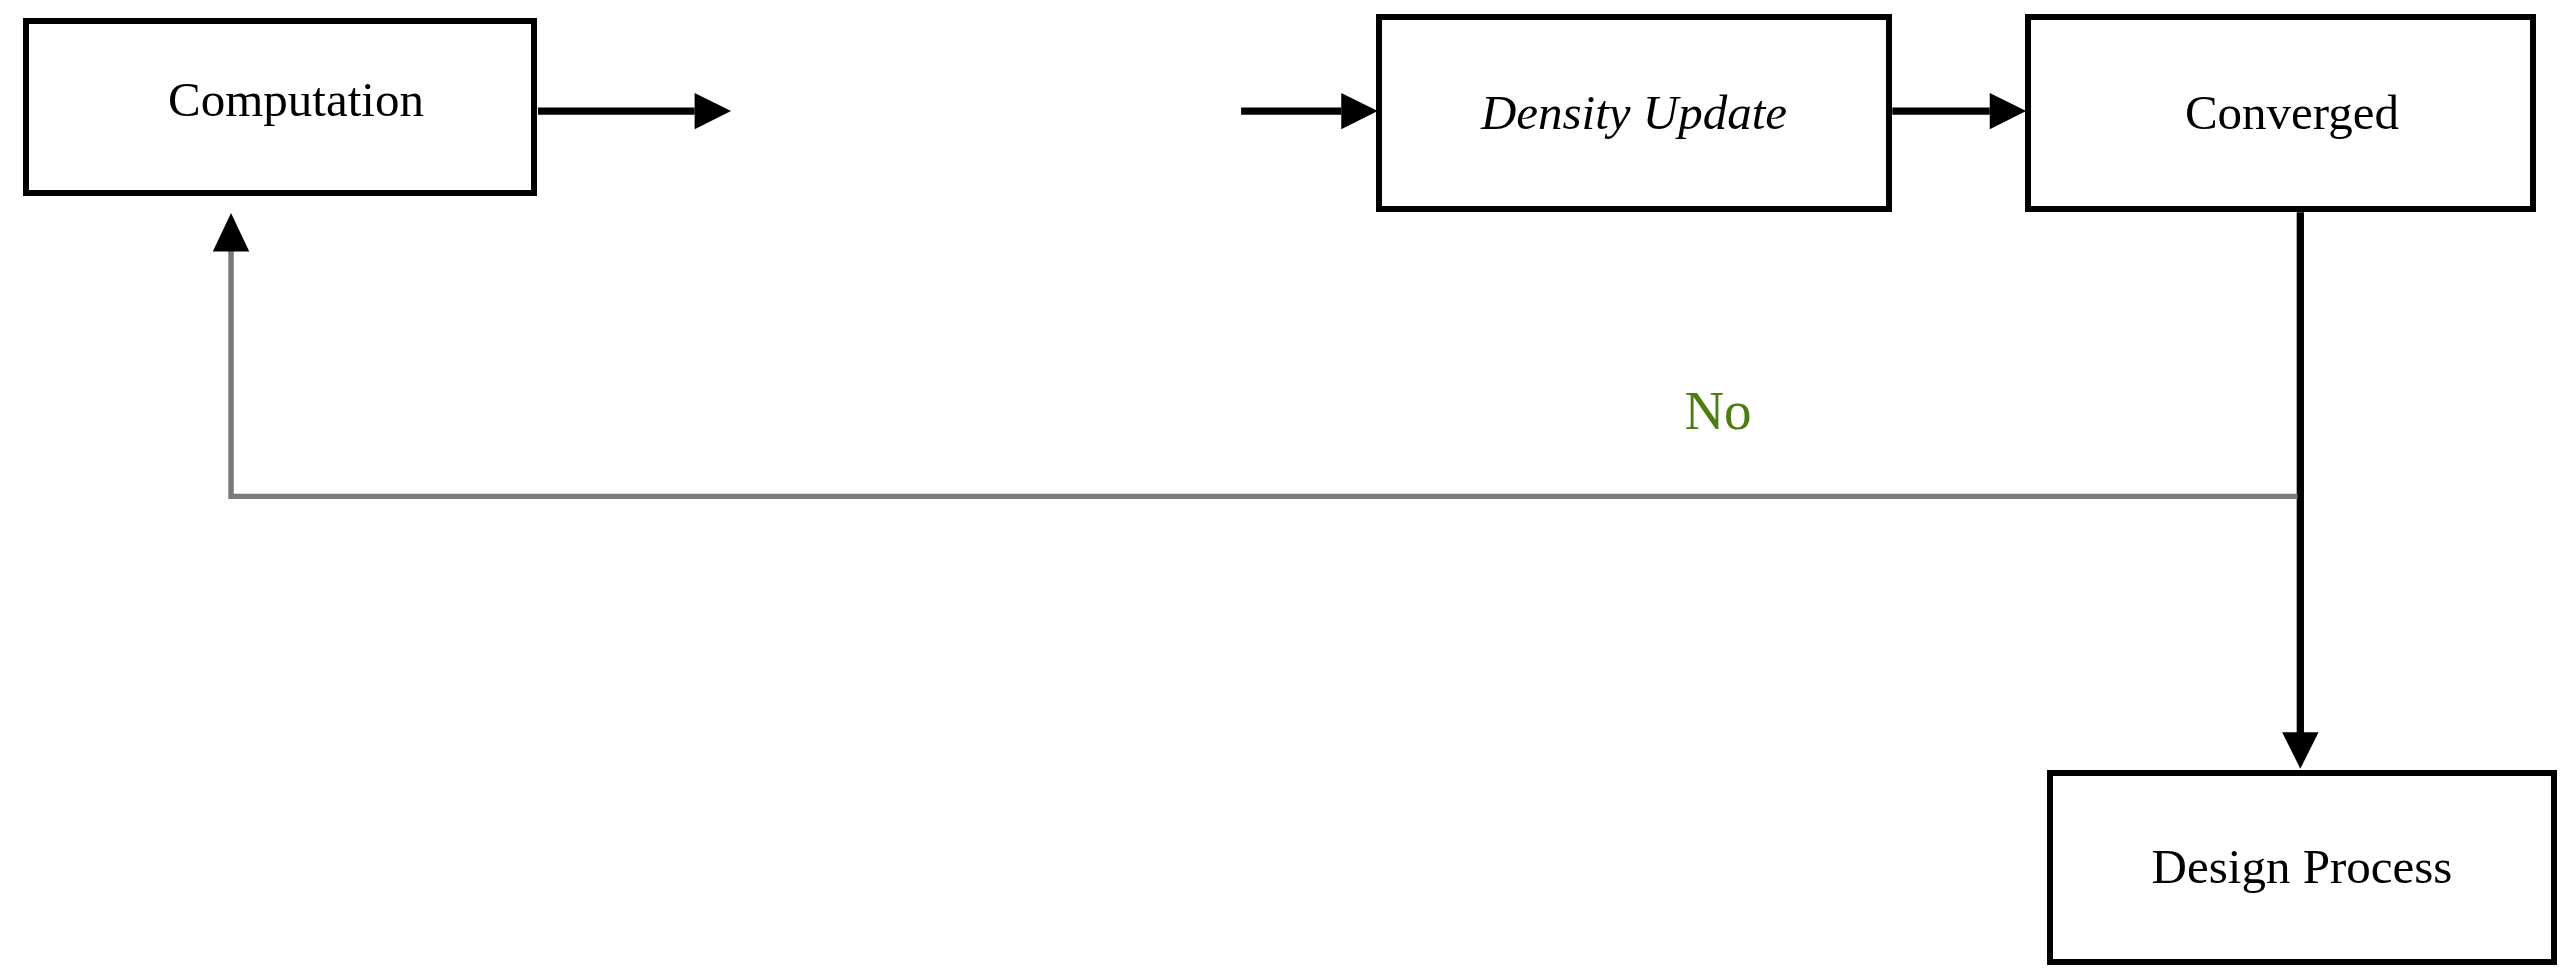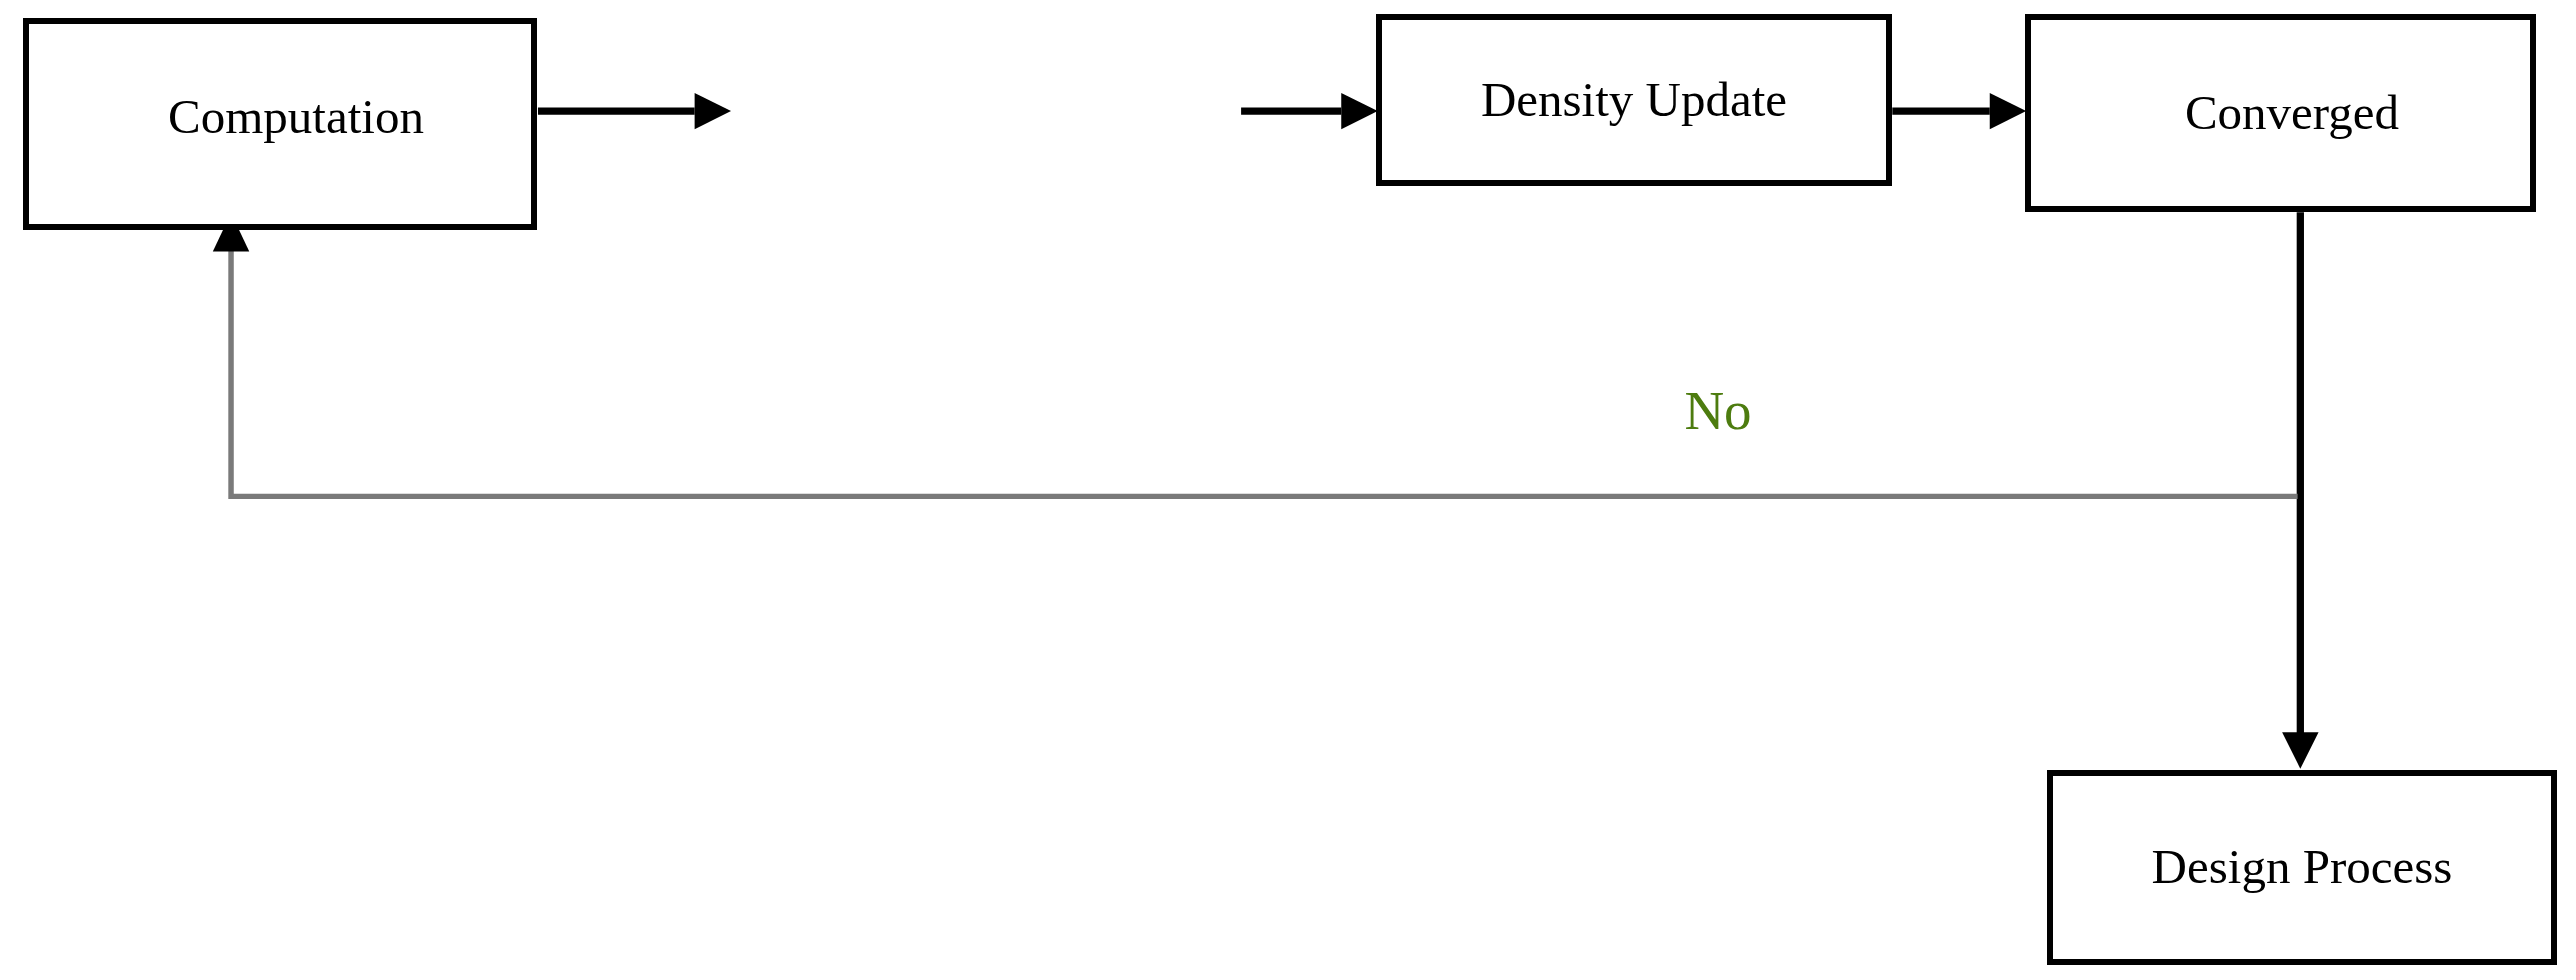--- a/index.html
+++ b/index.html
@@ -29,24 +29,24 @@
     border: 6.4px solid #000000;
     background: #ffffff;
     display: flex;
     align-items: center;
     justify-content: center;
     text-align: center;
     color: #000000;
     font-size: 49px;
     line-height: 1.15;
   }
-  .node-computation  { left: 23px;   top: 18px;  width: 514px; height: 212px; padding-bottom: 12.8px; padding-left: 32px; }
+  .node-computation  { left: 23px;   top: 18px;  width: 514px; height: 178px; padding-bottom: 12.8px; padding-left: 32px; }
   .node-sensitivity  { left: 729px;  top: 15.5px;  width: 511px; height: 279px; }
   .node-sensitivity .node-label { width: 383px; line-height: 103px; }
-  .node-density      { left: 1376px; top: 13.7px;  width: 516px; height: 172px; }
+  .node-density      { left: 1376px; top: 13.7px;  width: 516px; height: 198px; font-style: italic; }
   .node-converged    { left: 2025px; top: 13.7px;  width: 511px; height: 198px; padding-left: 23px; }
   .node-design       { left: 2047px; top: 770px; width: 510px; height: 195px; }
   .edge-label-no {
     position: absolute;
     left: 1627px;
     top: 368px;
     width: 182px;
     height: 84px;
     display: flex;
     align-items: center;

